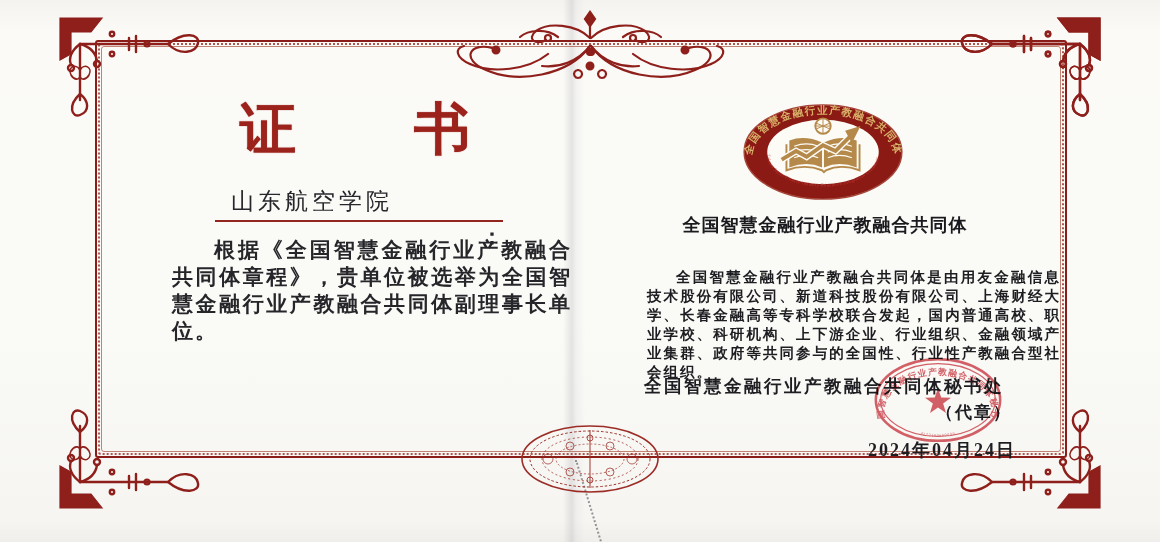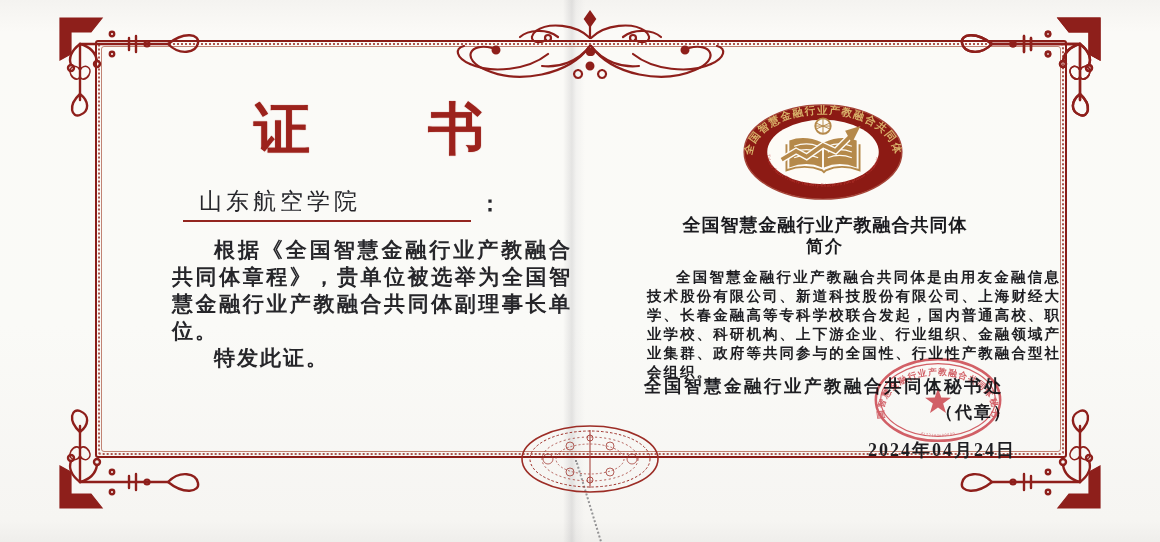--- a/index.html
+++ b/index.html
@@ -10,26 +10,26 @@
         background:linear-gradient(90deg,rgba(0,0,0,0) 0%,rgba(110,110,118,0.16) 40%,rgba(170,170,176,0.10) 60%,rgba(0,0,0,0) 100%);}
   .crease-diag{position:absolute;left:575px;top:460px;width:0;height:88px;
         border-left:2px dotted rgba(70,70,75,.55);transform:rotate(-17deg);transform-origin:top;}
   
   .frame{position:absolute;left:95px;top:40px;width:968px;height:414px;
         border:2px solid #8a1d18;border-radius:3px;}
   .frame .dots{position:absolute;inset:1px;border:2px dotted #a03a30;border-radius:3px;opacity:.85;}
   .frame .thin{position:absolute;inset:4px;border:1px solid #b36553;border-radius:3px;opacity:.8;}
   .ornament{position:absolute;pointer-events:none;}
   
-  .cert-title{position:absolute;left:240px;top:92px;width:260px;text-align:center;
+  .cert-title{position:absolute;left:240px;top:92px;width:260px;
         font-size:56px;font-weight:bold;color:#9c221c;letter-spacing:2px;
         text-shadow:0 0 1px #9c221c;}
   .cert-sub{position:absolute;left:165px;top:160px;width:410px;text-align:center;
         font-size:16px;font-weight:bold;color:#b2382a;letter-spacing:7px;}
-  .recipient-row{position:absolute;left:183px;top:186px;width:320px;display:flex;align-items:flex-end;}
+  .recipient-row{position:absolute;left:183px;top:186px;width:320px;display:flex;align-items:flex-end;flex-direction:column;}
   .recipient-name{width:272px;border-bottom:2px solid #93251f;padding:0 0 3px 16px;
         font-size:23px;color:#26262b;letter-spacing:4px;}
   .recipient-colon{font-size:22px;color:#26262b;padding:0 0 3px 8px;font-weight:bold;}
   .cert-body{position:absolute;left:172px;top:237px;width:400px;
         font-size:21px;line-height:27px;font-weight:bold;color:#26262a;
         letter-spacing:2px;text-align:justify;}
   .cert-body p{margin:0;text-indent:2em;}
   
   .org-title{position:absolute;left:630px;top:213px;width:390px;text-align:center;
         font-size:18px;font-weight:bold;color:#1a1a1e;letter-spacing:1px;}
@@ -175,21 +175,20 @@
 
   <div class="cert-title">证　　书</div>
 
   <div class="recipient-row">
     <span class="recipient-name">山东航空学院</span>
     <span class="recipient-colon">：</span>
   </div>
 
   <div class="cert-body">
     <p>根据《全国智慧金融行业产教融合共同体章程》，贵单位被选举为全国智慧金融行业产教融合共同体副理事长单位。</p>
-    <p>特发此证。</p>
   </div>
 
   <svg class="emblem-svg" viewBox="0 0 170 104">
     <defs>
       <path id="arcTopE" d="M11,56 A74,44 0 0 1 159,56"></path>
       <path id="arcBotE" d="M27,56 A58,32 0 0 0 143,56"></path>
     </defs>
     <ellipse cx="85" cy="52" rx="82" ry="49" fill="#8c1a14" stroke="#a54438" stroke-width="1.5"></ellipse>
     <ellipse cx="85" cy="52" rx="58" ry="33.5" fill="#fdfbf6"></ellipse>
     <text font-size="11" font-weight="bold" fill="#d8b069" letter-spacing="1.5">
@@ -209,21 +208,20 @@
       <path d="M78,22 L92,28 M78,28 L92,22 M85,17 V33 M77,25 H93" stroke="#b5894a" stroke-width="1" fill="none"></path>
     </g>
     <g>
       <polyline points="42,60 57,51 68,57 85,45 98,51 113,36" fill="none" stroke="#fdfbf6" stroke-width="7"></polyline>
       <polyline points="42,60 57,51 68,57 85,45 98,51 113,36" fill="none" stroke="#b5894a" stroke-width="4"></polyline>
       <polygon points="108,30 124,25 115,43" fill="#b5894a"></polygon>
     </g>
   </svg>
 
   <div class="org-title">全国智慧金融行业产教融合共同体</div>
-  <div class="intro-heading">简介</div>
   <p class="intro-para">全国智慧金融行业产教融合共同体是由用友金融信息技术股份有限公司、新道科技股份有限公司、上海财经大学、长春金融高等专科学校联合发起，国内普通高校、职业学校、科研机构、上下游企业、行业组织、金融领域产业集群、政府等共同参与的全国性、行业性产教融合型社会组织。</p>
 
   <div class="sig-block">
     <div class="sig-line">全国智慧金融行业产教融合共同体秘书处</div>
     <div class="sig-note">（代章）</div>
     <div class="sig-date">2024年04月24日</div>
   </div>
 
   <svg class="seal-svg" viewBox="0 0 140 96">
     <defs>

